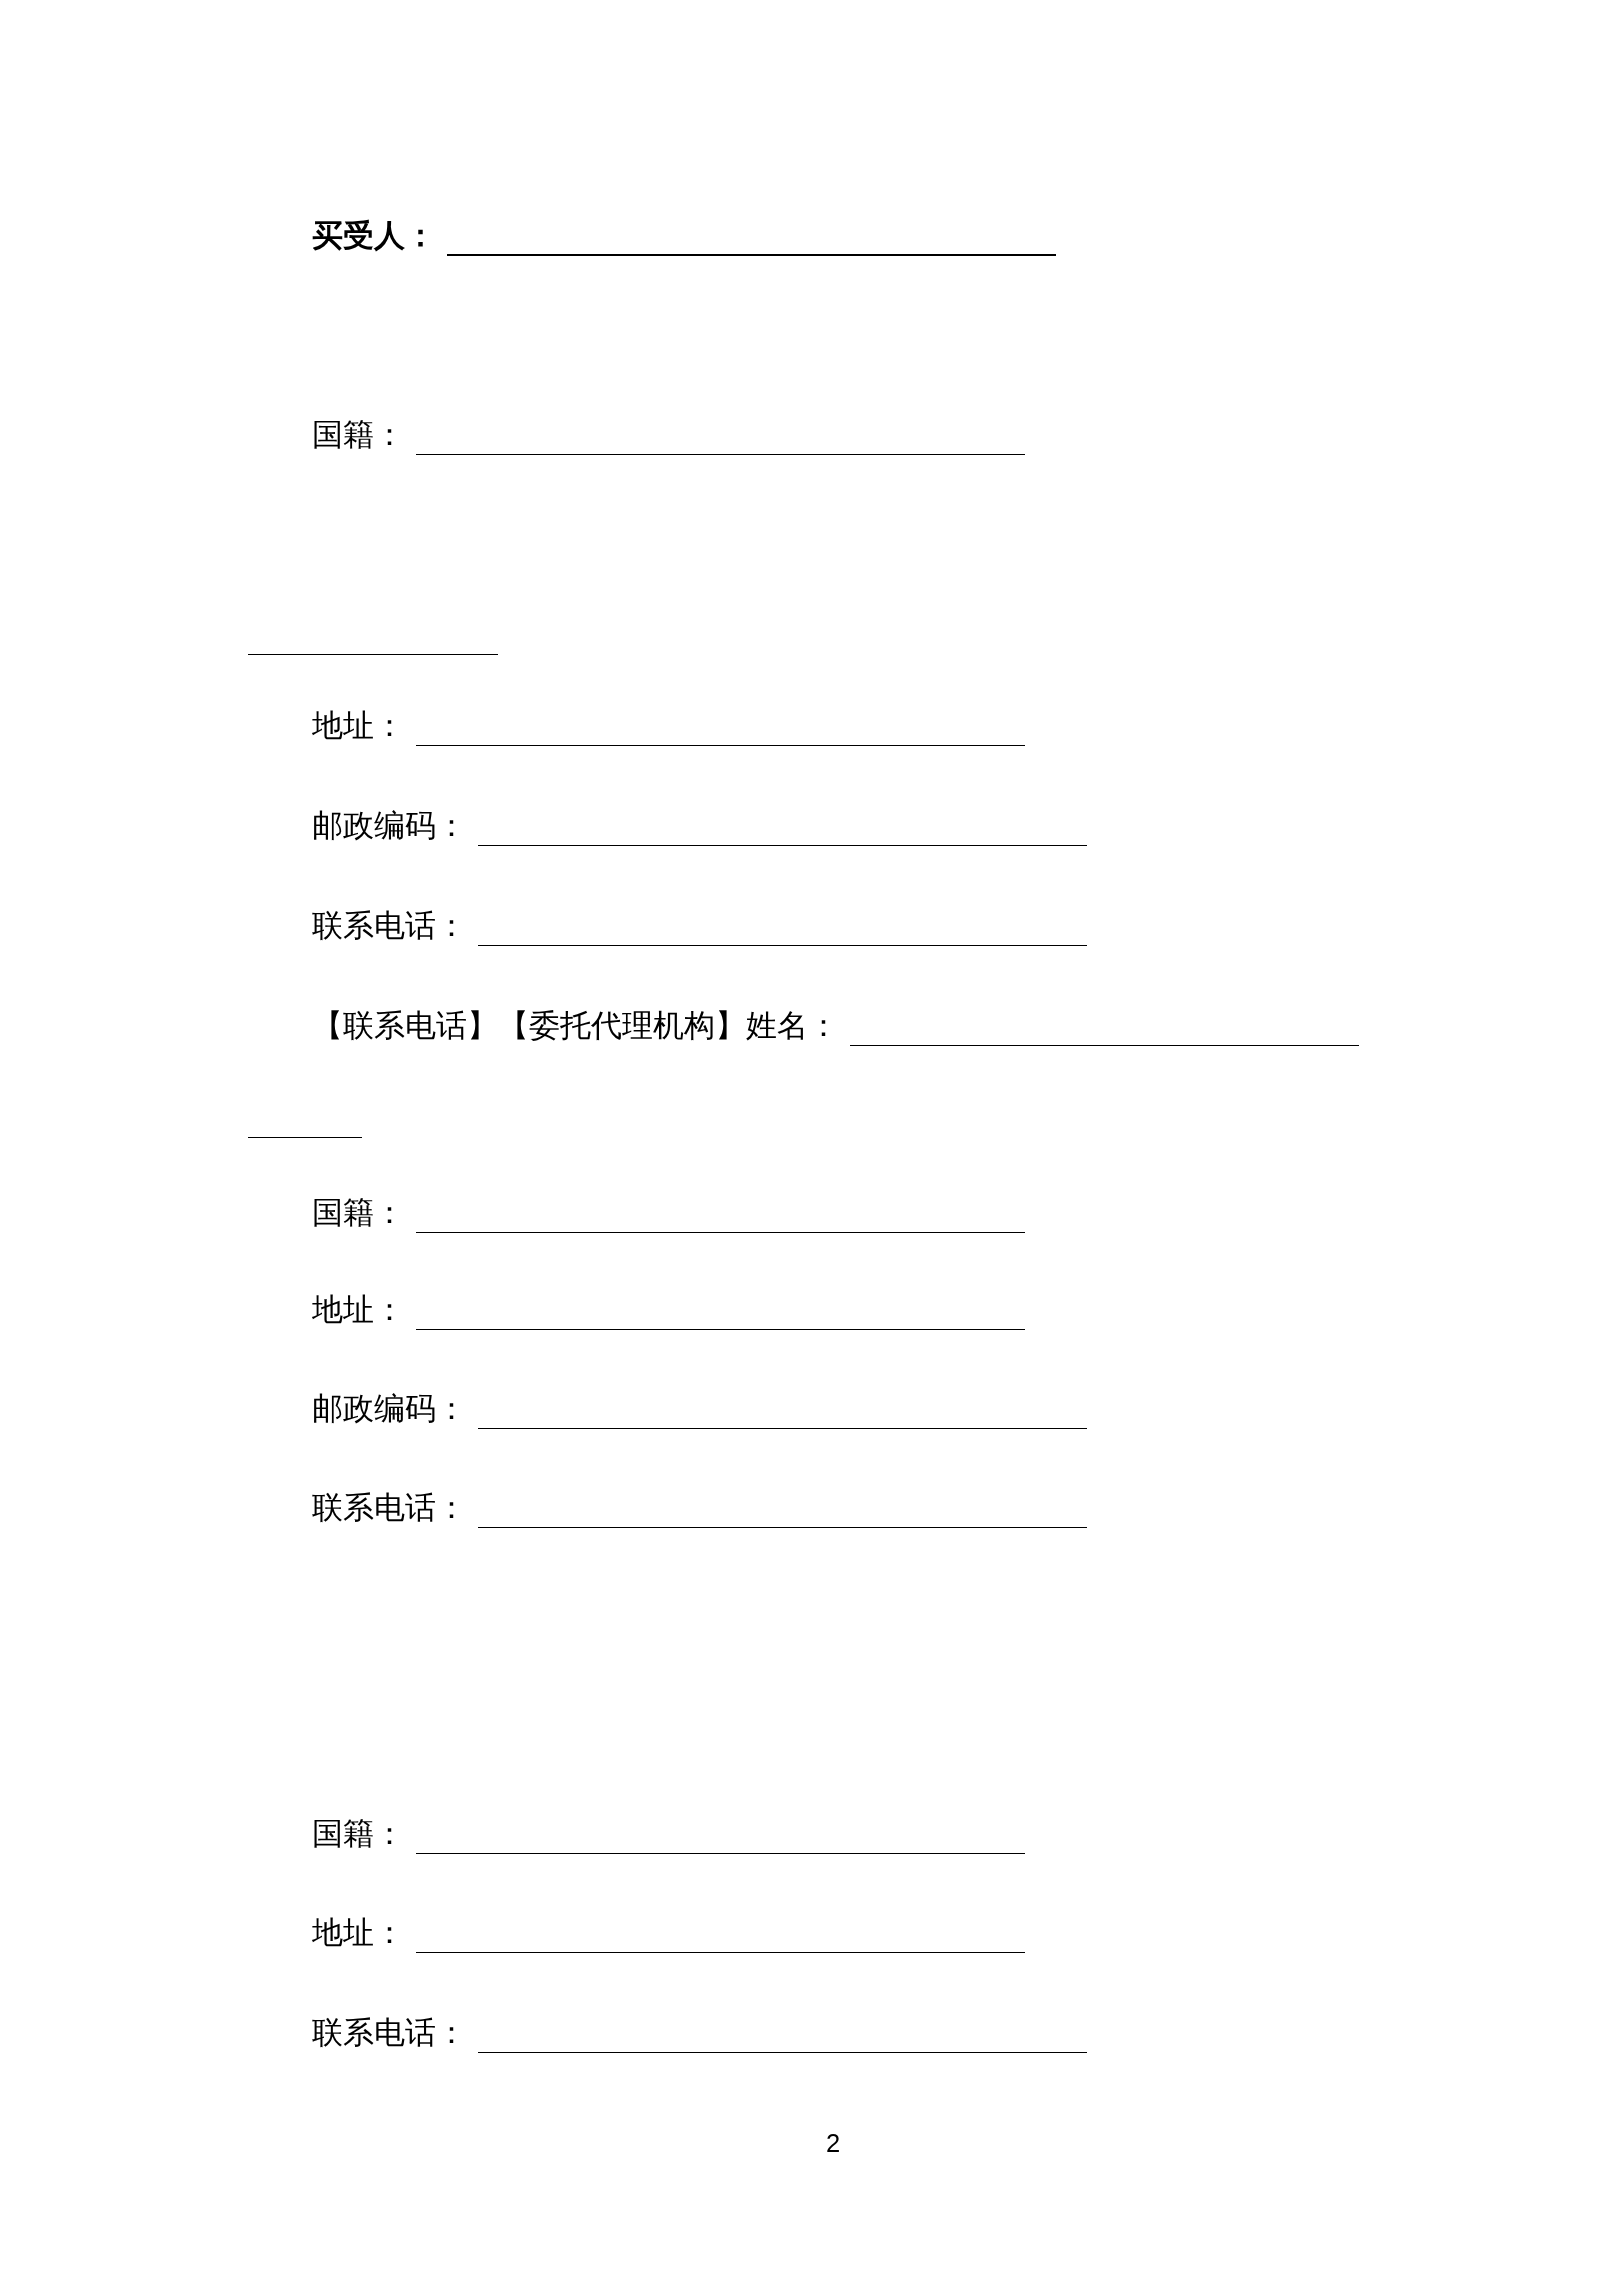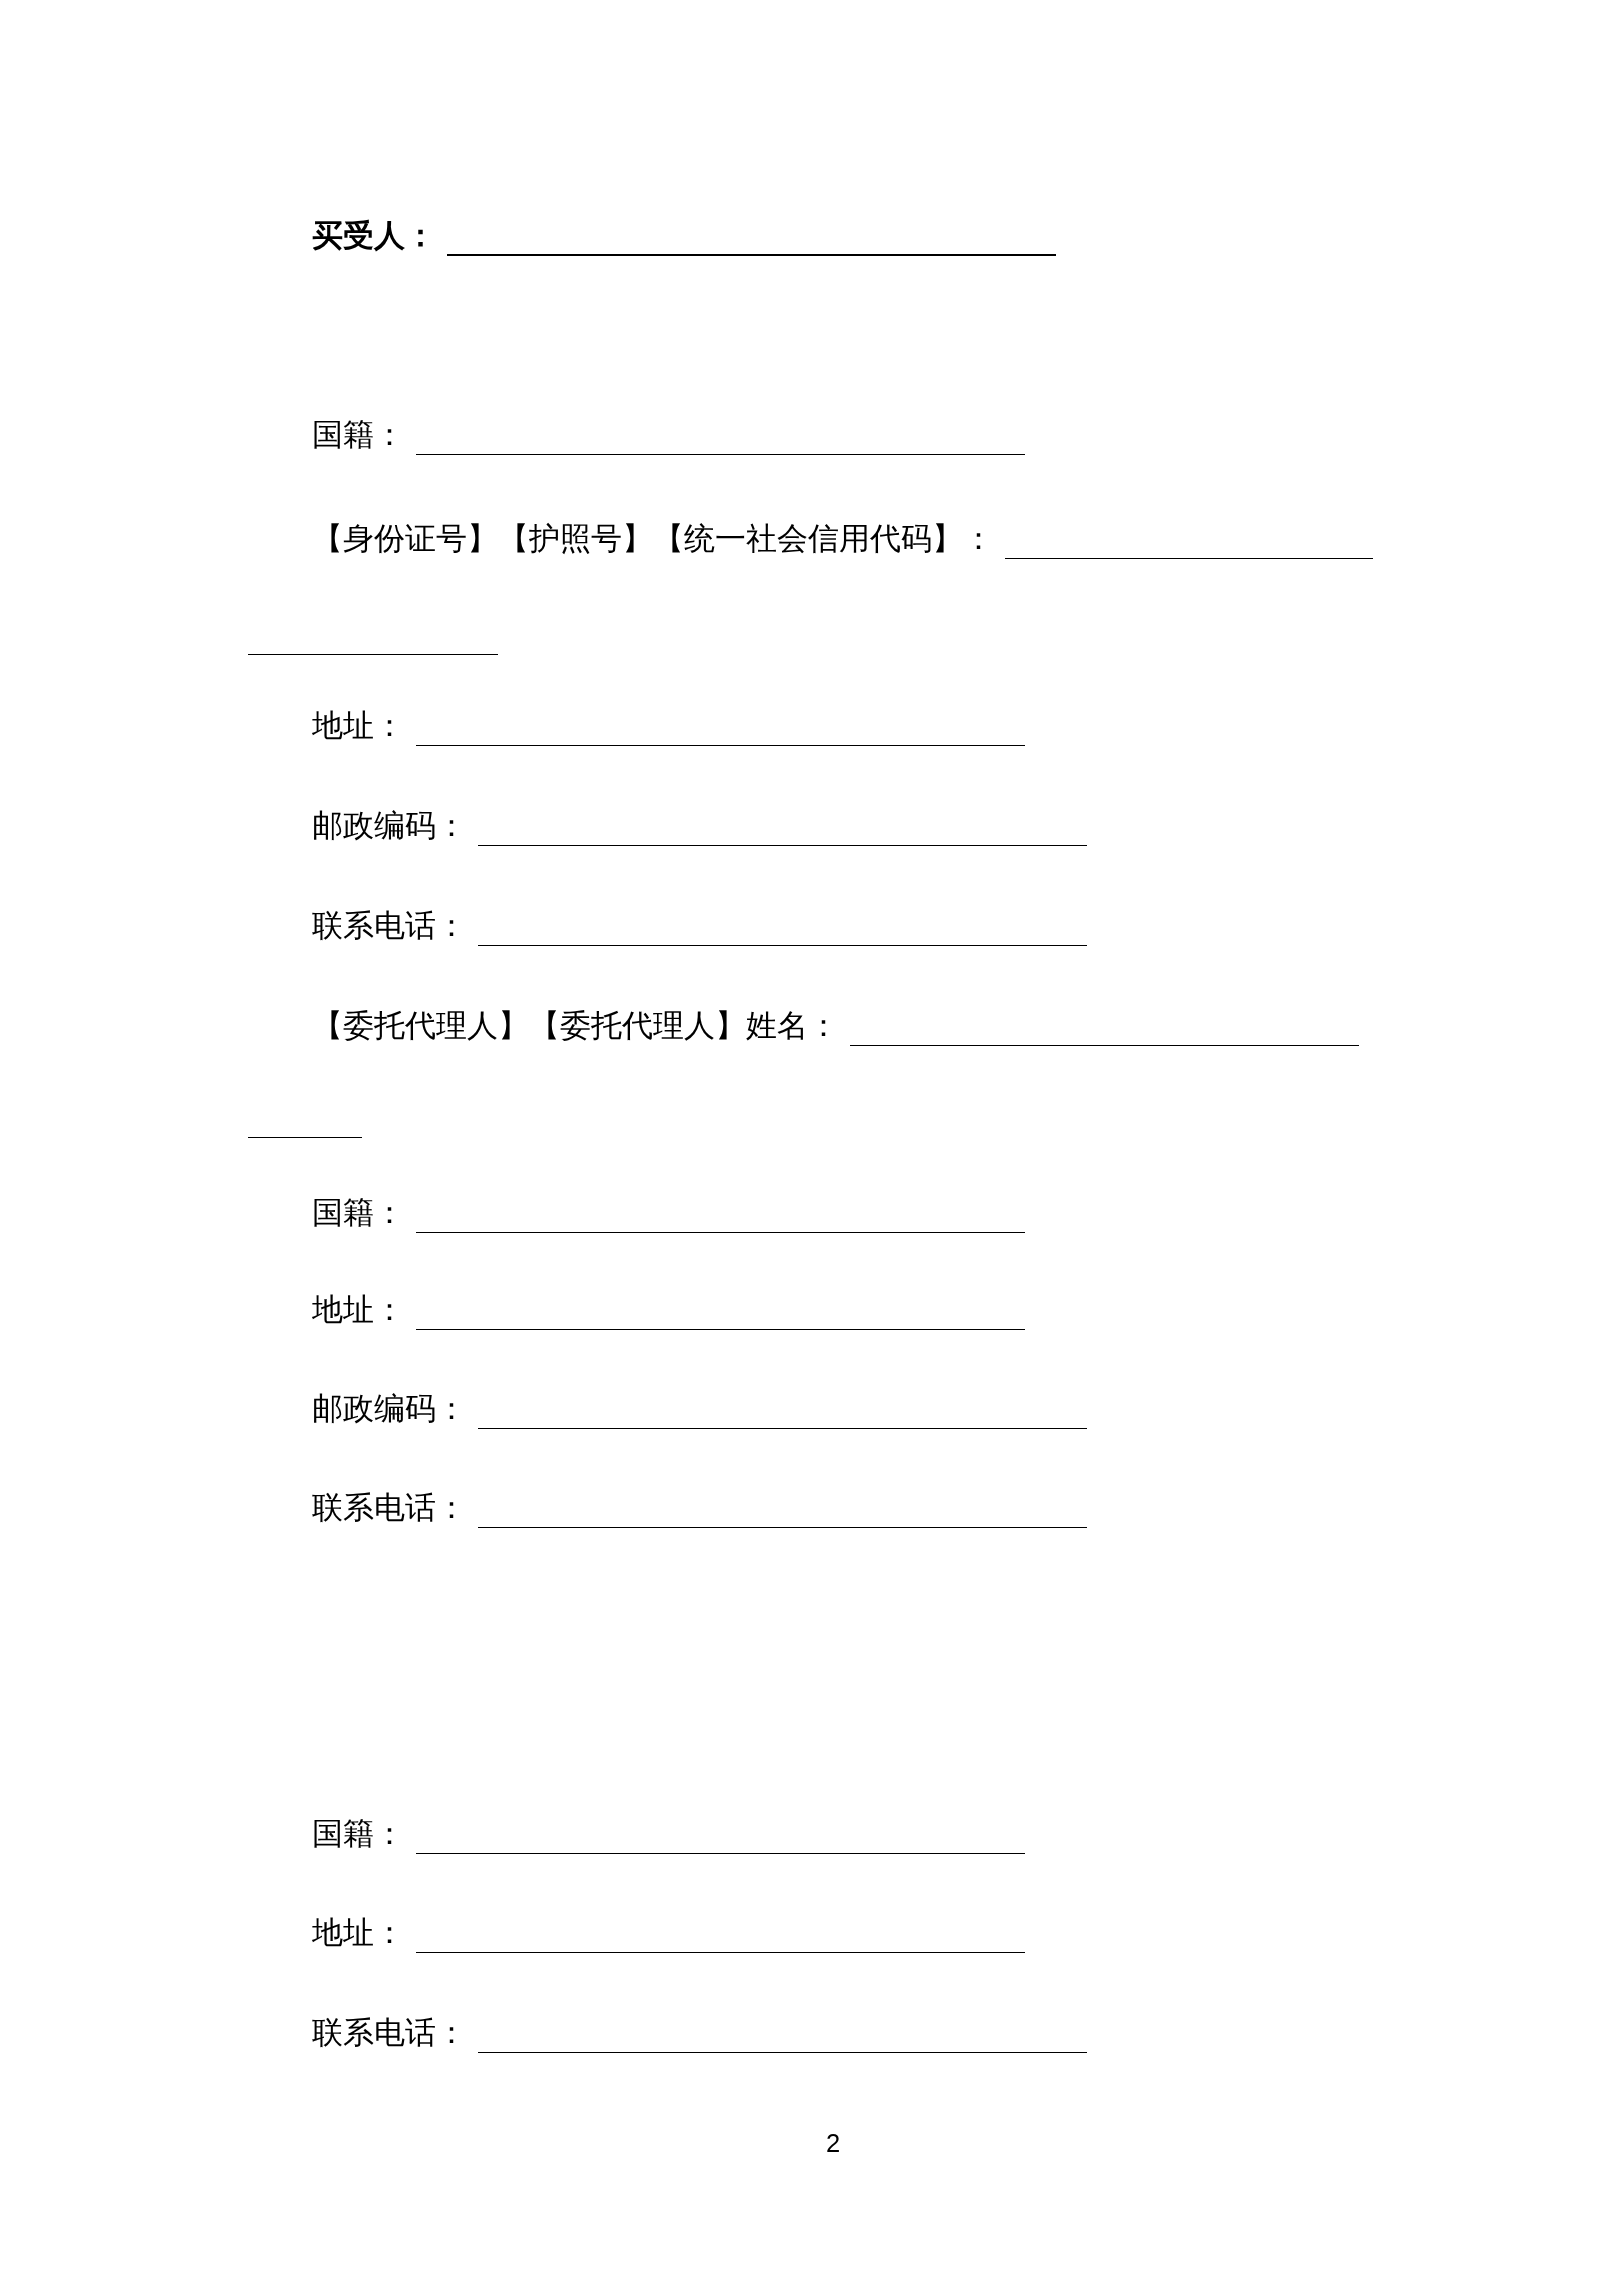--- a/index.html
+++ b/index.html
@@ -70,42 +70,39 @@
 
   <div class="line" style="top:216px">
     <span class="lbl bold">买受人：</span><span class="blank thick w670"></span>
   </div>
 
 
   <div class="line" style="top:415px">
     <span class="lbl">国籍：</span><span class="blank w670"></span>
   </div>
 
-  <div class="line" style="top:519px">
-    <span class="lbl">【身份证号】【护照号】【统一社会信用代码】：</span><span class="blank w405"></span>
-  </div>
 
   <div class="line cont" style="top:615px">
     <span class="blank nolabel w275"></span>
   </div>
 
   <div class="line" style="top:706px">
     <span class="lbl">地址：</span><span class="blank w670"></span>
   </div>
 
   <div class="line" style="top:806px">
     <span class="lbl">邮政编码：</span><span class="blank w670"></span>
   </div>
 
   <div class="line" style="top:906px">
     <span class="lbl">联系电话：</span><span class="blank w670"></span>
   </div>
 
   <div class="line" style="top:1006px">
-    <span class="lbl">【委托代理人】【委托代理人】姓名：</span><span class="blank w560"></span>
+    <span class="lbl">【联系电话】【委托代理机构】姓名：</span><span class="blank w560"></span>
   </div>
 
   <div class="line cont" style="top:1098px">
     <span class="blank nolabel w125"></span>
   </div>
 
   <div class="line" style="top:1193px">
     <span class="lbl">国籍：</span><span class="blank w670"></span>
   </div>
 

